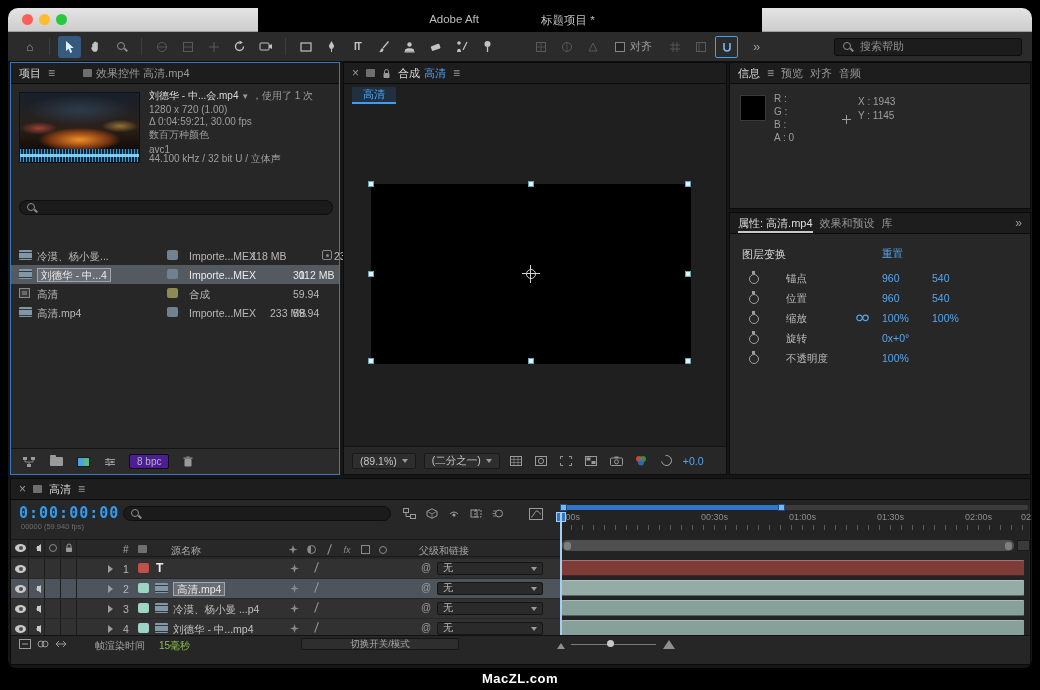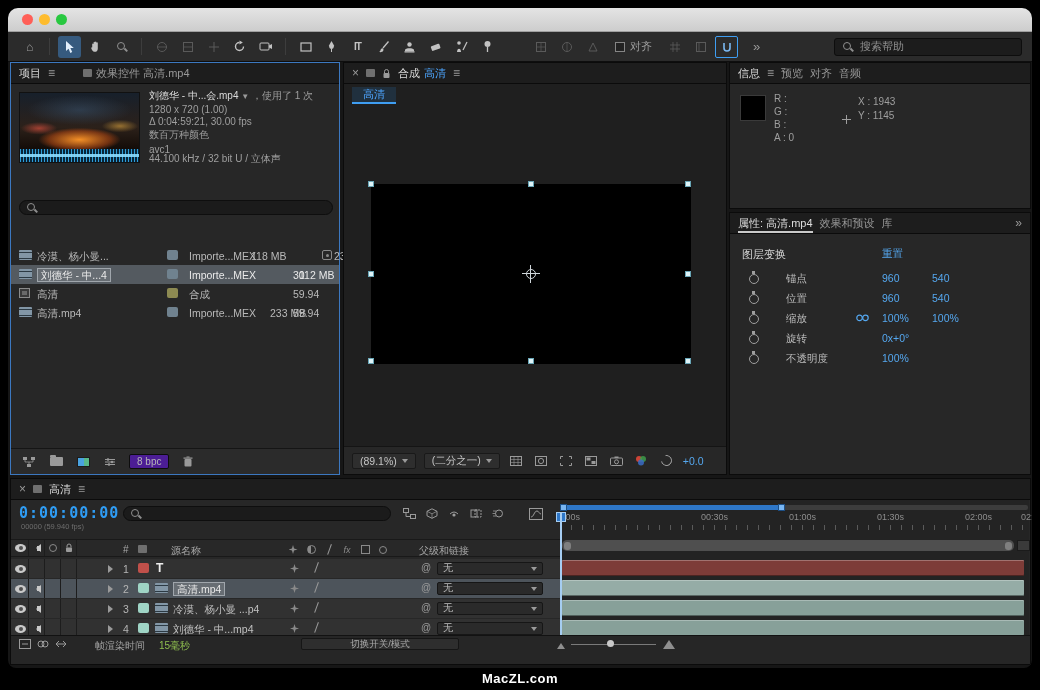--- a/index.html
+++ b/index.html
@@ -177,20 +177,25 @@
 </style>
 </head>
 <body>
 
 <div class="window">
 
   <div class="titlebar">
     <span class="tl tl-red"></span>
     <span class="tl tl-yellow"></span>
     <span class="tl tl-green"></span>
+    <div class="notchband">
+      <span class="title-left">Adobe Aft</span>
+      <span class="title-right">标题项目 *</span>
+      <div class="bump"></div>
+    </div>
   </div>
 
   <div class="toolbar">
     <span class="ic">
         <span class="glyph">⌂</span>
       </span>
     <span class="vsep"></span>
     <span class="ic active">
         <svg width="13" height="14" viewBox="0 0 13 14">
           <path d="M3 1 L3 11 L5.6 8.7 L7.3 13 L9.2 12.1 L7.4 8 L10.8 8 Z" fill="currentColor"></path>

